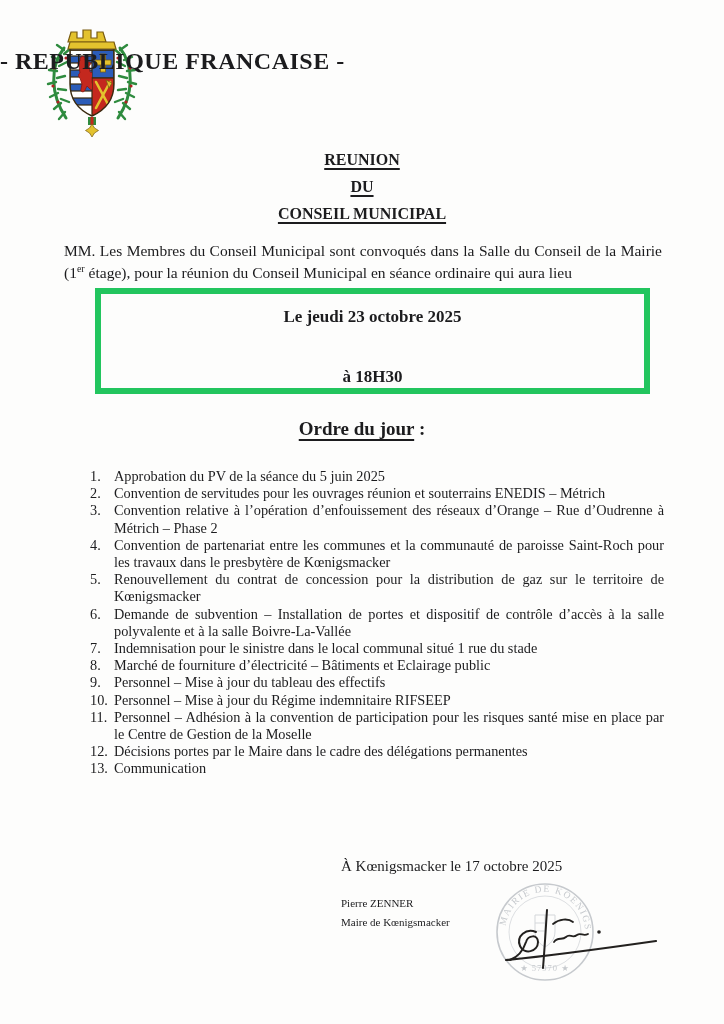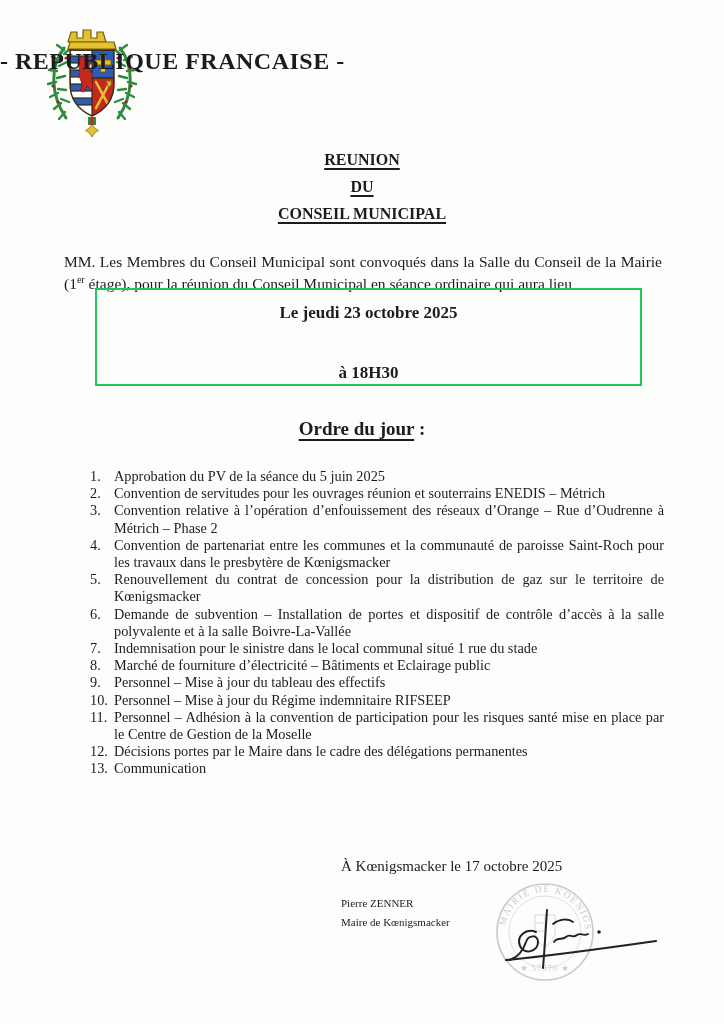--- a/index.html
+++ b/index.html
@@ -18,28 +18,28 @@
     text-align:left;font-size:24px;font-weight:bold;letter-spacing:.5px;
   }
   
   .doc-title{
     position:absolute;left:0;top:146px;width:100%;
     text-align:center;font-weight:bold;font-size:16px;line-height:27px;
   }
   .doc-title .u{text-decoration:underline;text-underline-offset:3px;text-decoration-thickness:1.5px;}
   
   .intro{
-    position:absolute;left:64px;top:235px;width:598px;
+    position:absolute;left:64px;top:224px;width:598px;
     font-size:15.5px;line-height:22px;text-align:justify;
   }
   .intro sup{font-size:10px;line-height:0;}
   
   .meeting-box{
     position:absolute;left:95px;top:288px;width:543px;height:94px;
-    border:2px solid #22c55e;text-align:center;font-weight:bold;font-size:17px;
+    border:6px solid #22c55e;text-align:center;font-weight:bold;font-size:17px;
   }
   .meeting-box .date{margin-top:13px;}
   .meeting-box .time{margin-top:40px;}
   
   .agenda-heading{
     position:absolute;left:0;top:418px;width:100%;
     text-align:center;font-size:19px;font-weight:bold;
   }
   .agenda-heading .u{text-decoration:underline;text-underline-offset:4px;text-decoration-thickness:1.5px;text-align:center;}
   .agenda-list{

